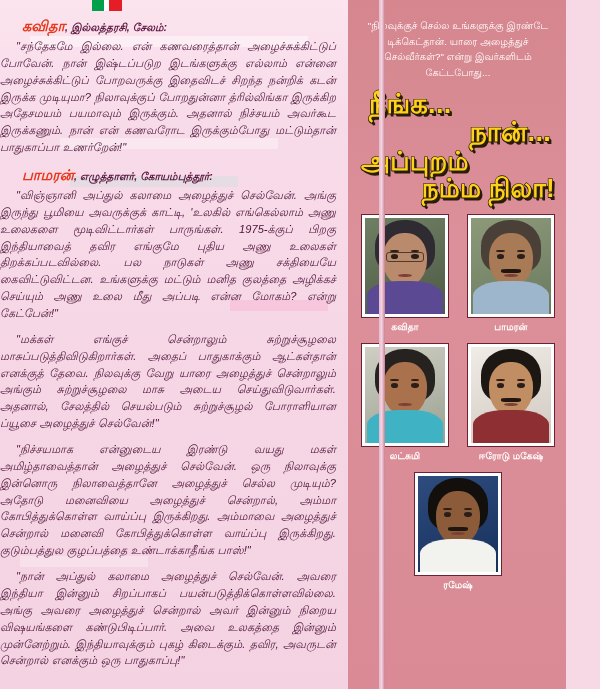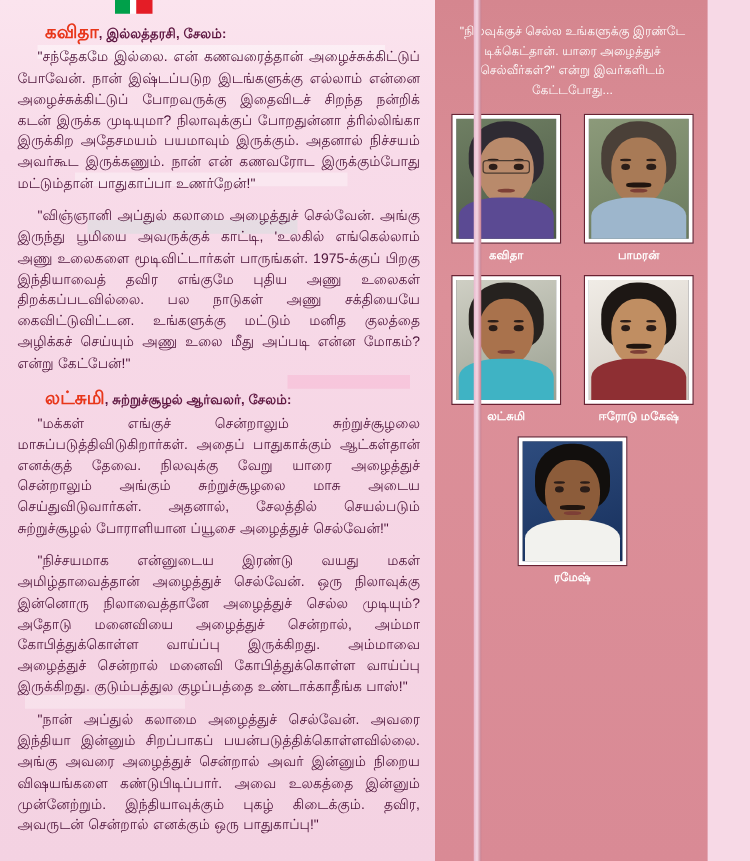--- a/index.html
+++ b/index.html
@@ -19,22 +19,23 @@
     background: #f7d9e6;
   }
 
   
   #left-col {
     position: relative;
     width: 348px;
     height: 689px;
     background:
       linear-gradient(180deg, #fbe4ee 0%, #f8dbe9 18%, #f6d6e5 55%, #f4d2e2 100%);
-    padding: 16px 12px 8px 14px;
-    overflow: hidden;
+    padding: 16px 12px 8px 0;
+    overflow: hidden;
+    font-style: italic;
   }
 
   
   .ghost {
     position: absolute;
     left: 0; right: 0;
     height: 11px;
     background: rgba(255,255,255,0.45);
     pointer-events: none;
   }
@@ -252,47 +253,53 @@
     </div>
 
     <div class="entry">
       <div class="entry-head">
         <span class="person-name">கவிதா</span><span class="person-role">,&nbsp;</span><span class="person-role">இல்லத்தரசி, சேலம்:</span>
       </div>
       <p class="quote-body">"சந்தேகமே இல்லை. என் கணவரைத்தான் அழைச்சுக்கிட்டுப் போவேன். நான் இஷ்டப்படுற இடங்களுக்கு எல்லாம் என்னை அழைச்சுக்கிட்டுப் போறவருக்கு இதைவிடச் சிறந்த நன்றிக் கடன் இருக்க முடியுமா? நிலாவுக்குப் போறதுன்னா த்ரில்லிங்கா இருக்கிற அதேசமயம் பயமாவும் இருக்கும். அதனால் நிச்சயம் அவர்கூட இருக்கணும். நான் என் கணவரோட இருக்கும்போது மட்டும்தான் பாதுகாப்பா உணர்றேன்!"</p>
     </div>
 
     <div class="entry">
+      <div class="entry-head">
+        <span class="person-name">பாமரன்</span><span class="person-role">,&nbsp;</span><span class="person-role">எழுத்தாளர், கோயம்புத்தூர்:</span>
+      </div>
       <p class="quote-body">"விஞ்ஞானி அப்துல் கலாமை அழைத்துச் செல்வேன். அங்கு இருந்து பூமியை அவருக்குக் காட்டி, 'உலகில் எங்கெல்லாம் அணு உலைகளை மூடிவிட்டார்கள் பாருங்கள். 1975-க்குப் பிறகு இந்தியாவைத் தவிர எங்குமே புதிய அணு உலைகள் திறக்கப்படவில்லை. பல நாடுகள் அணு சக்தியையே கைவிட்டுவிட்டன. உங்களுக்கு மட்டும் மனித குலத்தை அழிக்கச் செய்யும் அணு உலை மீது அப்படி என்ன மோகம்? என்று கேட்பேன்!"</p>
     </div>
 
     <div class="entry">
-      <div class="entry-head">
-        <span class="person-name">லட்சுமி</span><span class="person-role">,&nbsp;</span><span class="person-role">சுற்றுச்சூழல் ஆர்வலர், சேலம்:</span>
-      </div>
       <p class="quote-body">"மக்கள் எங்குச் சென்றாலும் சுற்றுச்சூழலை மாசுப்படுத்திவிடுகிறார்கள். அதைப் பாதுகாக்கும் ஆட்கள்தான் எனக்குத் தேவை. நிலவுக்கு வேறு யாரை அழைத்துச் சென்றாலும் அங்கும் சுற்றுச்சூழலை மாசு அடைய செய்துவிடுவார்கள். அதனால், சேலத்தில் செயல்படும் சுற்றுச்சூழல் போராளியான ப்யூசை அழைத்துச் செல்வேன்!"</p>
     </div>
 
     <div class="entry">
       <p class="quote-body">"நிச்சயமாக என்னுடைய இரண்டு வயது மகள் அமிழ்தாவைத்தான் அழைத்துச் செல்வேன். ஒரு நிலாவுக்கு இன்னொரு நிலாவைத்தானே அழைத்துச் செல்ல முடியும்? அதோடு மனைவியை அழைத்துச் சென்றால், அம்மா கோபித்துக்கொள்ள வாய்ப்பு இருக்கிறது. அம்மாவை அழைத்துச் சென்றால் மனைவி கோபித்துக்கொள்ள வாய்ப்பு இருக்கிறது. குடும்பத்துல குழப்பத்தை உண்டாக்காதீங்க பாஸ்!"</p>
     </div>
 
     <div class="entry">
       <p class="quote-body">"நான் அப்துல் கலாமை அழைத்துச் செல்வேன். அவரை இந்தியா இன்னும் சிறப்பாகப் பயன்படுத்திக்கொள்ளவில்லை. அங்கு அவரை அழைத்துச் சென்றால் அவர் இன்னும் நிறைய விஷயங்களை கண்டுபிடிப்பார். அவை உலகத்தை இன்னும் முன்னேற்றும். இந்தியாவுக்கும் புகழ் கிடைக்கும். தவிர, அவருடன் சென்றால் எனக்கும் ஒரு பாதுகாப்பு!"</p>
     </div>
 
   </div>
 
   <div id="col-divider"></div>
 
   <div id="right-col">
     <div id="right-inner">
 
       <div id="intro-quote">"நிலவுக்குச் செல்ல உங்களுக்கு இரண்டே டிக்கெட்தான். யாரை அழைத்துச் செல்வீர்கள்?" என்று இவர்களிடம் கேட்டபோது...</div>
 
+      <div id="headline">
+        <div class="hl-line hl-1">நீங்க...</div>
+        <div class="hl-line hl-2">நான்...</div>
+        <div class="hl-line hl-3">அப்புறம்</div>
+        <div class="hl-line hl-4">நம்ம நிலா!</div>
+      </div>
 
       <div id="photo-grid">
 
         <div class="photo-cell">
           <div class="photo-frame">
             <div class="photo-img p-kavitha">
               <span class="pt pt-bg"></span>
                 <span class="pt pt-hair"></span>
                 <span class="pt pt-face"></span>
               <span class="pt pt-brow l"></span>

